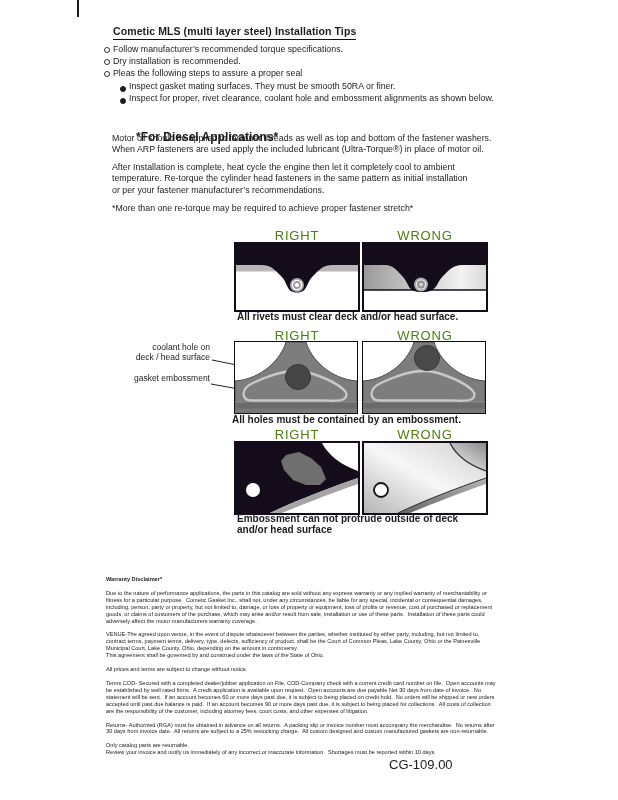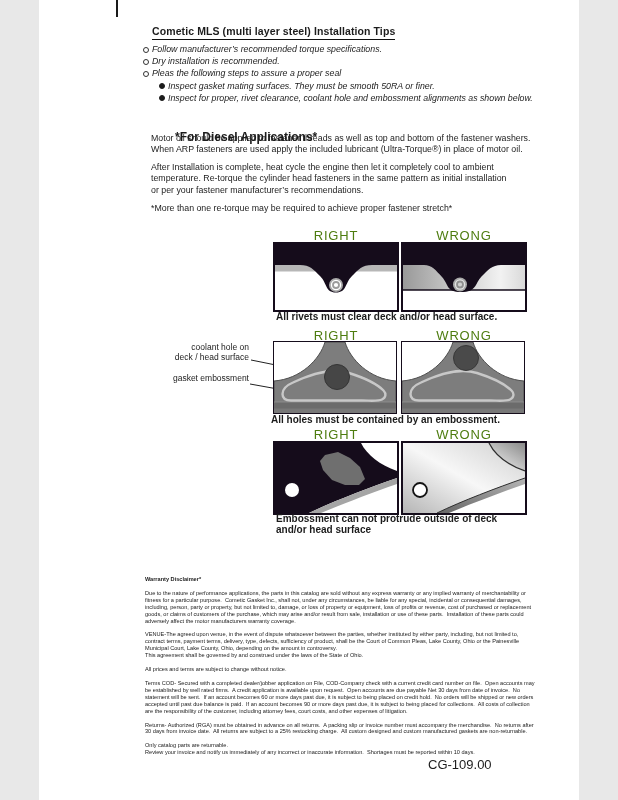--- a/index.html
+++ b/index.html
@@ -1,33 +1,33 @@
 <!DOCTYPE html>
 <html><head>
 <meta charset="utf-8">
 <style>
   html,body{margin:0;padding:0;background:#e8e8e8;}
   #page{
-    position:relative;width:540px;height:800px;background:#ffffff;
+    position:relative;width:618px;height:800px;background:#ffffff;
     font-family:"Liberation Sans","DejaVu Sans",sans-serif;color:#1c1c1c;
     overflow:hidden;margin:0 auto;
   }
   .abs{position:absolute;}
   .pre{white-space:pre;}
   
   .crop-mark{left:77px;top:0;width:2px;height:17px;background:#1a1a1a;}
   .title{left:113px;top:25px;font-size:10.5px;font-weight:bold;
          border-bottom:1.5px solid #111;padding-bottom:2px;letter-spacing:.1px;}
   
-  .tips{left:104px;top:43px;font-size:8.8px;line-height:12.2px;font-style:italic;}
+  .tips{left:104px;top:43px;font-size:8.8px;line-height:12.2px;}
   .tip-row{display:flex;align-items:flex-start;}
   .blt{flex:0 0 auto;width:4px;height:4px;border:1px solid #333;border-radius:50%;
        margin:3.6px 3px 0 0;background:#fff;}
   .blt.filled{background:#1c1c1c;border-color:#1c1c1c;}
-  .sub{margin-left:16px;}
+  .sub{margin-left:16px;align-items:flex-end;}
   
   .diesel-head{left:112px;top:130px;font-size:12px;font-weight:bold;margin-left:24px;}
   .body-para{font-size:8.8px;line-height:11.4px;}
   .p1{left:112px;top:133px;}
   .p2{left:112px;top:162px;}
   .p3{left:112px;top:203px;}
   
   .fig-label{width:122px;text-align:center;font-size:13px;letter-spacing:.8px;color:#4d7c0f;}
   .fbox{width:122px;border:2px solid #150c1b;box-sizing:content-box;background:#fff;}
   .fbox svg{display:block;}

